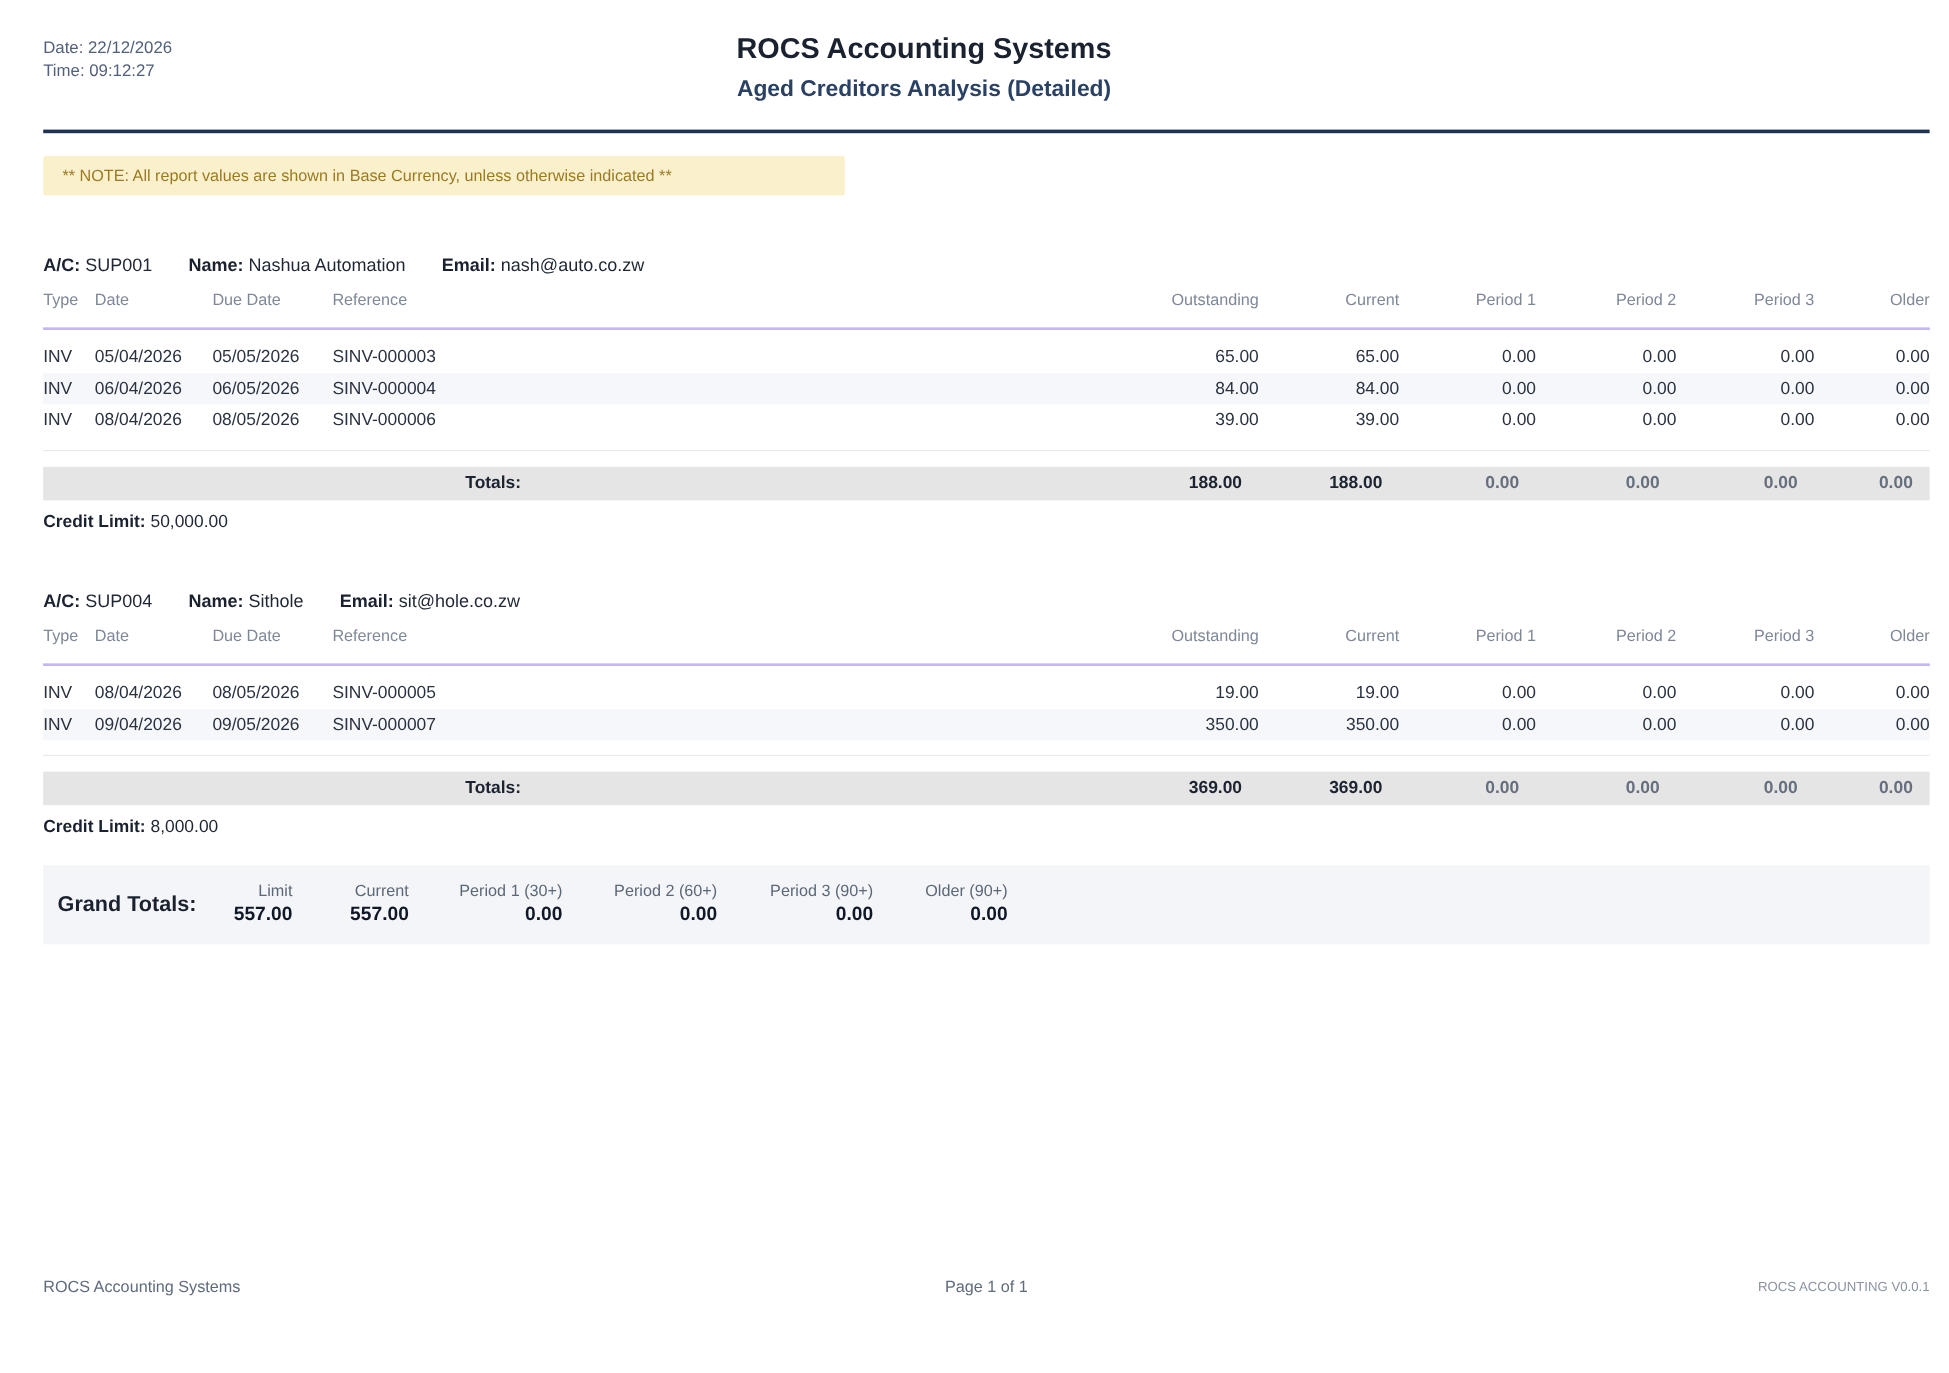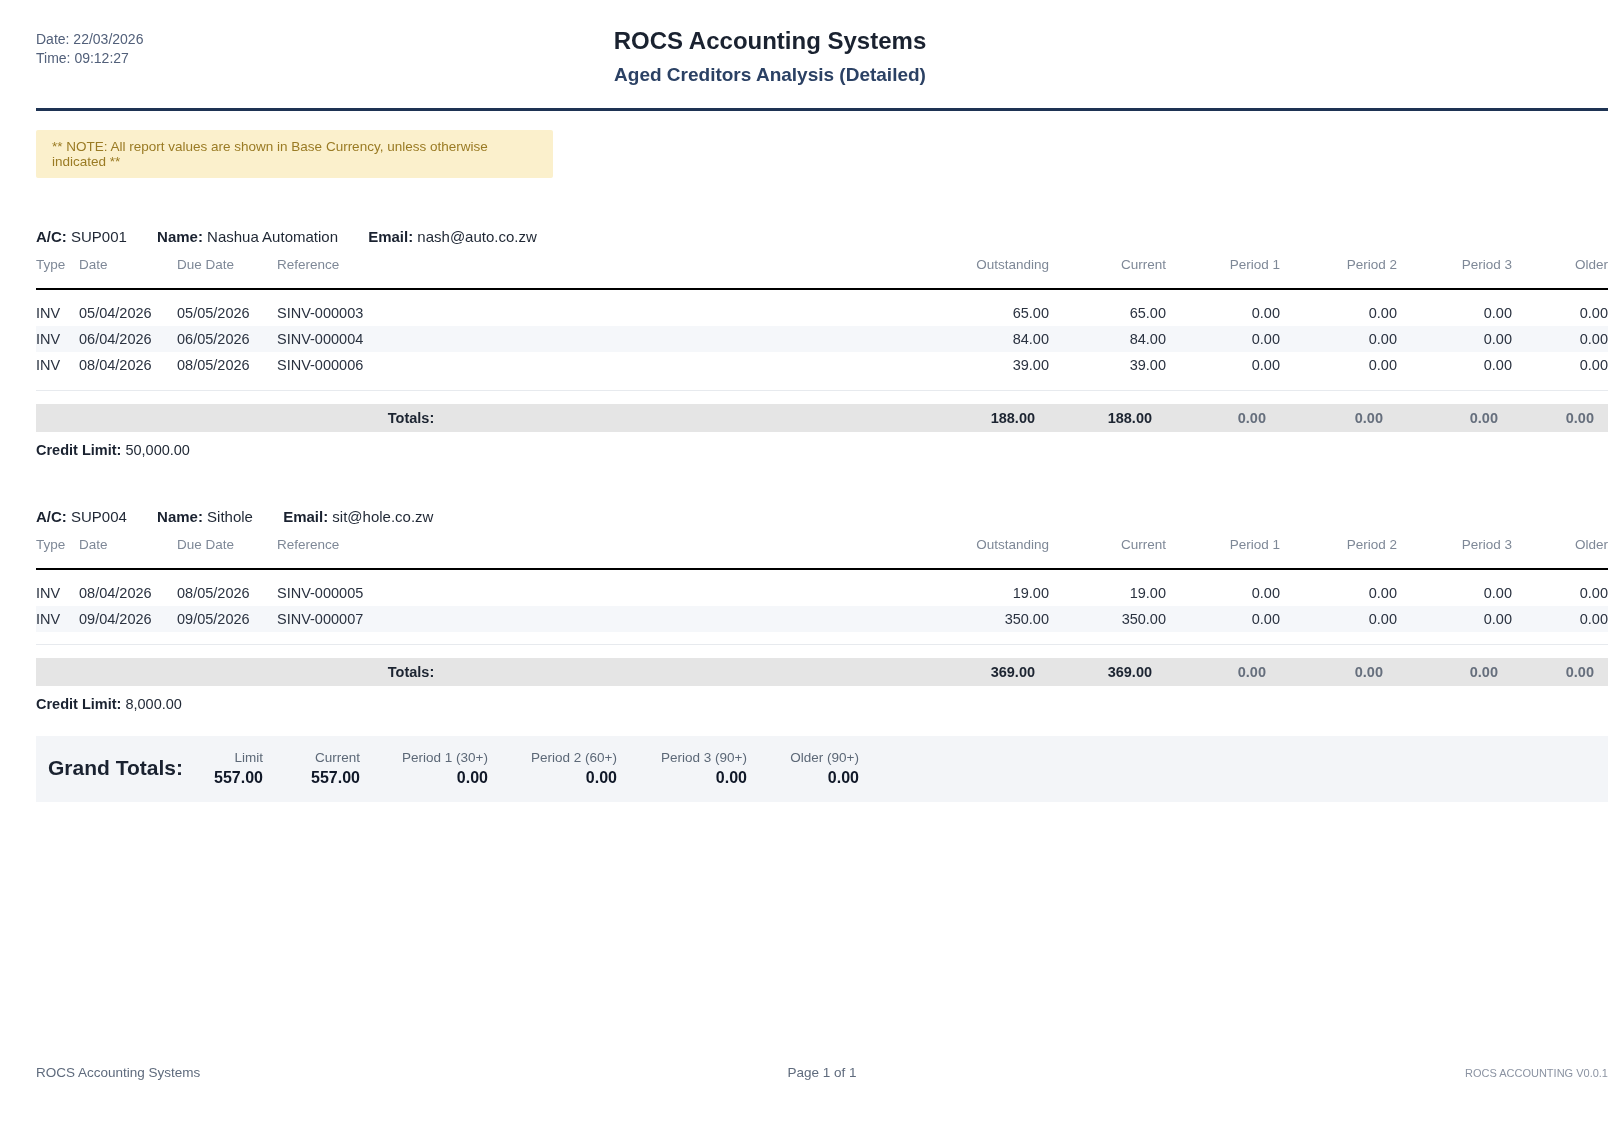--- a/index.html
+++ b/index.html
@@ -25,21 +25,21 @@
   }
   .header-center { text-align: center; padding-right: 104px; }
   .company-title { font-size: 24px; font-weight: 700; color: #1a2230; line-height: 30px; }
   .report-title  { font-size: 19px; font-weight: 700; color: #2b4164; margin-top: 8px; }
   .report-period { font-size: 14.5px; color: #8d95a0; margin-top: 7px; }
   .header-rule { border: none; border-top: 3px solid #1e3353; margin-top: 22px; }
 
   
   .note-banner {
     margin-top: 19px;
-    width: 517px;
+    width: 668px;
     background: #fbf0cc;
     color: #9a7b24;
     font-size: 13.5px;
     padding: 9px 16px;
     border-radius: 2px;
   }
 
   
   .supplier-section { margin-top: 50px; }
   .acct-line { font-size: 15px; color: #1f2734; }
@@ -50,21 +50,21 @@
   col.c-type { width: 43px; }  col.c-date { width: 98px; }
   col.c-due  { width: 100px; } col.c-ref  { width: 509px; }
   col.c-out  { width: 263px; } col.c-cur  { width: 117px; }
   col.c-p1   { width: 114px; } col.c-p2   { width: 117px; }
   col.c-p3   { width: 115px; } col.c-old  { width: 96px; }
 
   .detail-table { margin-top: 12px; }
   .detail-table thead th {
     font-weight: 400; font-size: 13.5px; color: #7e8897;
     text-align: left; padding: 0 0 16px 0;
-    border-bottom: 2px solid #000000;
+    border-bottom: 2px solid #c4b5fd;
   }
   .detail-table thead th.num { text-align: right; }
   .detail-table tbody td { font-size: 14.5px; padding: 5px 0; color: #2a3240; }
   .detail-table tbody tr:first-child td { padding-top: 15px; }
   .detail-table tbody tr.striped { background: #f5f7fa; }
   td.num { text-align: right; }
   td.type-cell { color: #a0a8b3; }
   td.zero { color: #99a1ae; }
 
   .rule-light { border: none; border-top: 1px solid #e7eaee; margin-top: 12px; }
@@ -81,21 +81,21 @@
   
   .grand-box {
     margin-top: 24px;
     width: 1572px;
     background: #f3f5f8;
     display: flex;
     align-items: center;
     padding: 13px 13px 15px 12px;
     min-height: 66px;
   }
-  .grand-label { font-size: 21px; font-weight: 700; color: #1a2230; }
+  .grand-label { font-size: 18px; font-weight: 700; color: #1a2230; }
   .gt-col { text-align: right; }
   .gt-col:first-of-type { margin-left: auto; }
   .gt-col .gt-head { font-size: 13.5px; color: #5c6877; }
   .gt-col .gt-val  { font-size: 16px; font-weight: 700; color: #101828; margin-top: 4px; }
   .w0 { width: 80px; } .w1 { width: 97px; } .w2 { width: 128px; }
   .w3 { width: 129px; } .w4 { width: 130px; } .w5 { width: 112px; }
 
   
   .report-footer {
     margin-top: auto;
@@ -107,21 +107,21 @@
   .footer-right { font-size: 11px; color: #8b93a2; margin-left: auto; }
   .footer-wrap { position: relative; display: flex; width: 100%; align-items: center; }
 </style>
 </head>
 <body>
 
 <div class="page">
 
   <div class="report-header">
     <div class="datetime-block">
-      <div><span>Date:</span> <span>22/03/2026</span></div>
+      <div><span>Date:</span> <span>22/12/2026</span></div>
       <div><span>Time:</span> <span>09:12:27</span></div>
     </div>
     <div class="header-center">
       <div class="company-title">ROCS Accounting Systems</div>
       <div class="report-title">Aged Creditors Analysis (Detailed)</div>
     </div>
     <hr class="header-rule">
   </div>
 
   <div class="note-banner">** NOTE: All report values are shown in Base Currency, unless otherwise indicated **</div>

